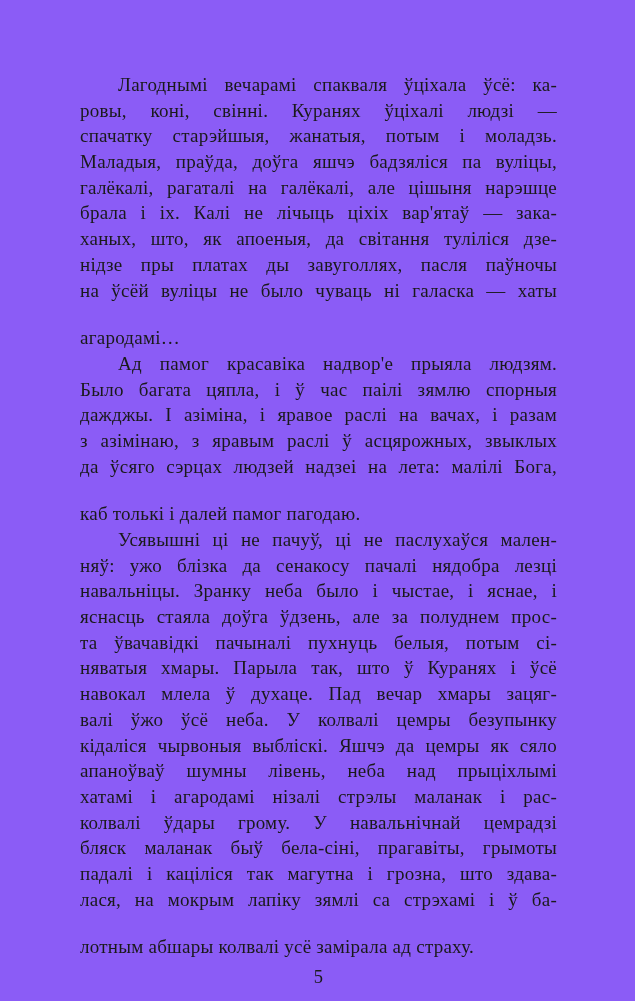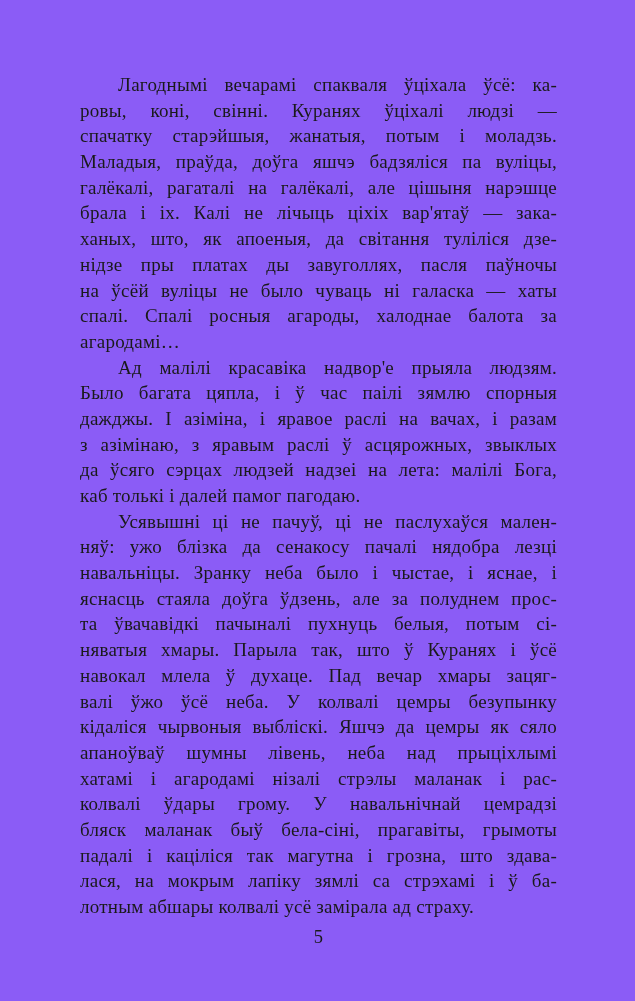--- a/index.html
+++ b/index.html
@@ -37,20 +37,21 @@
     text-align-last: justify;
     white-space: normal;
     overflow: hidden;
     height: 25.7px;
   }
   .line.first {
     padding-left: 38px;
   }
   .line.last {
     text-align-last: left;
+    margin-top: 22px;
   }
   .page-number {
     margin-top: 7px;
     text-align: center;
     font-size: 18.5px;
     letter-spacing: 0.25px;
     color: #1a1a1a;
   }
 </style>
 </head>
@@ -61,25 +62,24 @@
       <div class="para">
         <div class="line first">Лагоднымі вечарамі спакваля ўціхала ўсё: ка-</div>
         <div class="line">ровы, коні, свінні. Куранях ўціхалі людзі —</div>
         <div class="line">спачатку старэйшыя, жанатыя, потым і моладзь.</div>
         <div class="line">Маладыя, праўда, доўга яшчэ бадзяліся па вуліцы,</div>
         <div class="line">галёкалі, рагаталі на галёкалі, але цішыня нарэшце</div>
         <div class="line">брала і іх. Калі не лічыць ціхіх вар'ятаў — зака-</div>
         <div class="line">ханых, што, як апоеныя, да світання туліліся дзе-</div>
         <div class="line">нідзе пры платах ды завуголлях, пасля паўночы</div>
         <div class="line">на ўсёй вуліцы не было чуваць ні галаска — хаты</div>
-        <div class="line">спалі. Спалі росныя агароды, халоднае балота за</div>
         <div class="line last">агародамі…</div>
       </div>
       <div class="para">
-        <div class="line first">Ад малілі красавіка надвор'е прыяла людзям.</div>
+        <div class="line first">Ад памог красавіка надвор'е прыяла людзям.</div>
         <div class="line">Было багата цяпла, і ў час паілі зямлю спорныя</div>
         <div class="line">дажджы. І азіміна, і яравое раслі на вачах, і разам</div>
         <div class="line">з азімінаю, з яравым раслі ў асцярожных, звыклых</div>
         <div class="line">да ўсяго сэрцах людзей надзеі на лета: малілі Бога,</div>
         <div class="line last">каб толькі і далей памог пагодаю.</div>
       </div>
       <div class="para">
         <div class="line first">Усявышні ці не пачуў, ці не паслухаўся мален-</div>
         <div class="line">няў: ужо блізка да сенакосу пачалі нядобра лезці</div>
         <div class="line">навальніцы. Зранку неба было і чыстае, і яснае, і</div>

